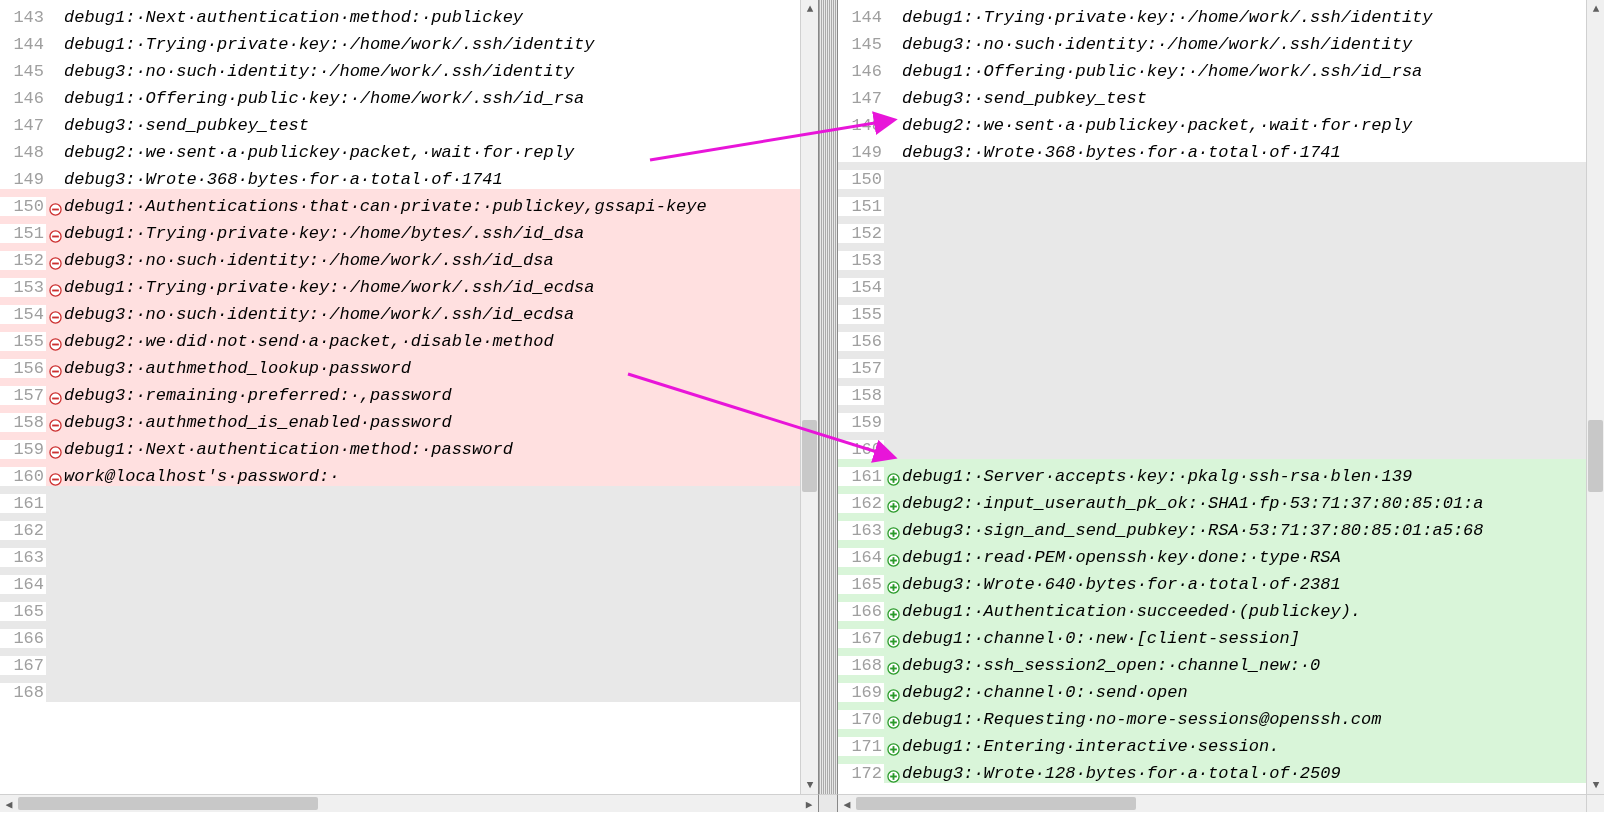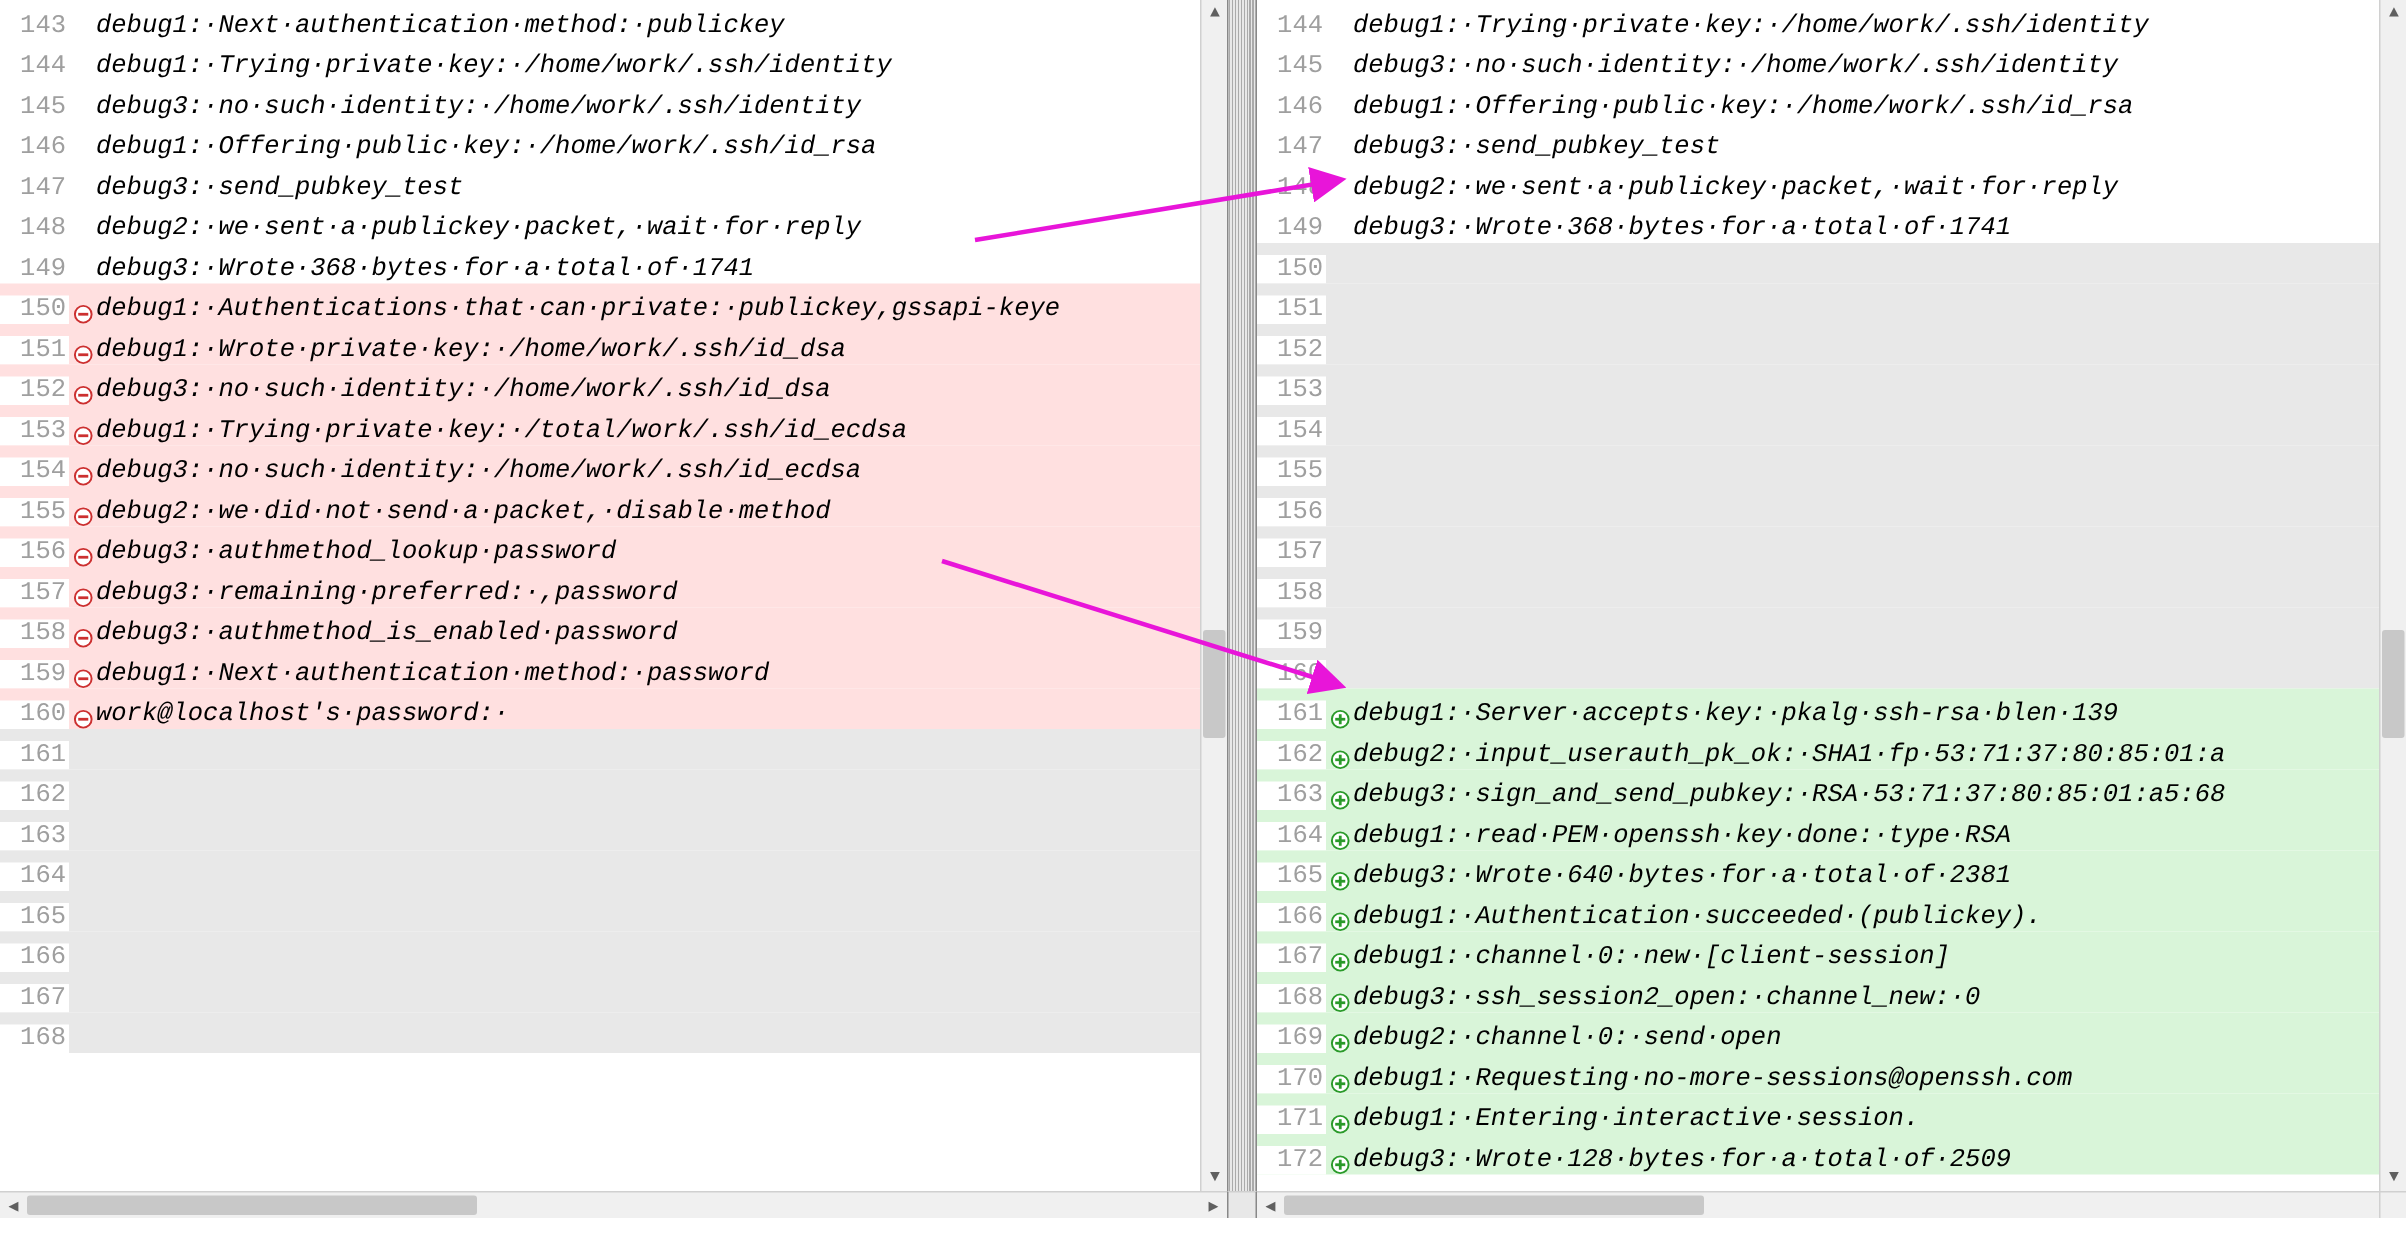--- a/index.html
+++ b/index.html
@@ -64,29 +64,29 @@
         <div class="line white"><div class="ln">147</div><div class="mk"></div><div class="tx dots">debug3:·send_pubkey_test</div></div>
         <div class="line white"><div class="ln">148</div><div class="mk"></div><div class="tx dots">debug2:·we·sent·a·publickey·packet,·wait·for·reply</div></div>
         <div class="line white"><div class="ln">149</div><div class="mk"></div><div class="tx dots">debug3:·Wrote·368·bytes·for·a·total·of·1741</div></div>
         <div class="line removed"><div class="ln">150</div><div class="mk"><svg viewBox="0 0 14 14">
               <circle cx="7" cy="7" r="6" fill="#fff" stroke="#cc3030" stroke-width="1.4"></circle>
               <rect x="3.4" y="6" width="7.2" height="2" fill="#cc3030"></rect>
             </svg></div><div class="tx dots">debug1:·Authentications·that·can·private:·publickey,gssapi-keye</div></div>
         <div class="line removed"><div class="ln">151</div><div class="mk"><svg viewBox="0 0 14 14">
               <circle cx="7" cy="7" r="6" fill="#fff" stroke="#cc3030" stroke-width="1.4"></circle>
               <rect x="3.4" y="6" width="7.2" height="2" fill="#cc3030"></rect>
-            </svg></div><div class="tx dots">debug1:·Wrote·private·key:·/home/work/.ssh/id_dsa</div></div>
+            </svg></div><div class="tx dots">debug1:·Trying·private·key:·/home/bytes/.ssh/id_dsa</div></div>
         <div class="line removed"><div class="ln">152</div><div class="mk"><svg viewBox="0 0 14 14">
               <circle cx="7" cy="7" r="6" fill="#fff" stroke="#cc3030" stroke-width="1.4"></circle>
               <rect x="3.4" y="6" width="7.2" height="2" fill="#cc3030"></rect>
             </svg></div><div class="tx dots">debug3:·no·such·identity:·/home/work/.ssh/id_dsa</div></div>
         <div class="line removed"><div class="ln">153</div><div class="mk"><svg viewBox="0 0 14 14">
               <circle cx="7" cy="7" r="6" fill="#fff" stroke="#cc3030" stroke-width="1.4"></circle>
               <rect x="3.4" y="6" width="7.2" height="2" fill="#cc3030"></rect>
-            </svg></div><div class="tx dots">debug1:·Trying·private·key:·/total/work/.ssh/id_ecdsa</div></div>
+            </svg></div><div class="tx dots">debug1:·Trying·private·key:·/home/work/.ssh/id_ecdsa</div></div>
         <div class="line removed"><div class="ln">154</div><div class="mk"><svg viewBox="0 0 14 14">
               <circle cx="7" cy="7" r="6" fill="#fff" stroke="#cc3030" stroke-width="1.4"></circle>
               <rect x="3.4" y="6" width="7.2" height="2" fill="#cc3030"></rect>
             </svg></div><div class="tx dots">debug3:·no·such·identity:·/home/work/.ssh/id_ecdsa</div></div>
         <div class="line removed"><div class="ln">155</div><div class="mk"><svg viewBox="0 0 14 14">
               <circle cx="7" cy="7" r="6" fill="#fff" stroke="#cc3030" stroke-width="1.4"></circle>
               <rect x="3.4" y="6" width="7.2" height="2" fill="#cc3030"></rect>
             </svg></div><div class="tx dots">debug2:·we·did·not·send·a·packet,·disable·method</div></div>
         <div class="line removed"><div class="ln">156</div><div class="mk"><svg viewBox="0 0 14 14">
               <circle cx="7" cy="7" r="6" fill="#fff" stroke="#cc3030" stroke-width="1.4"></circle>

